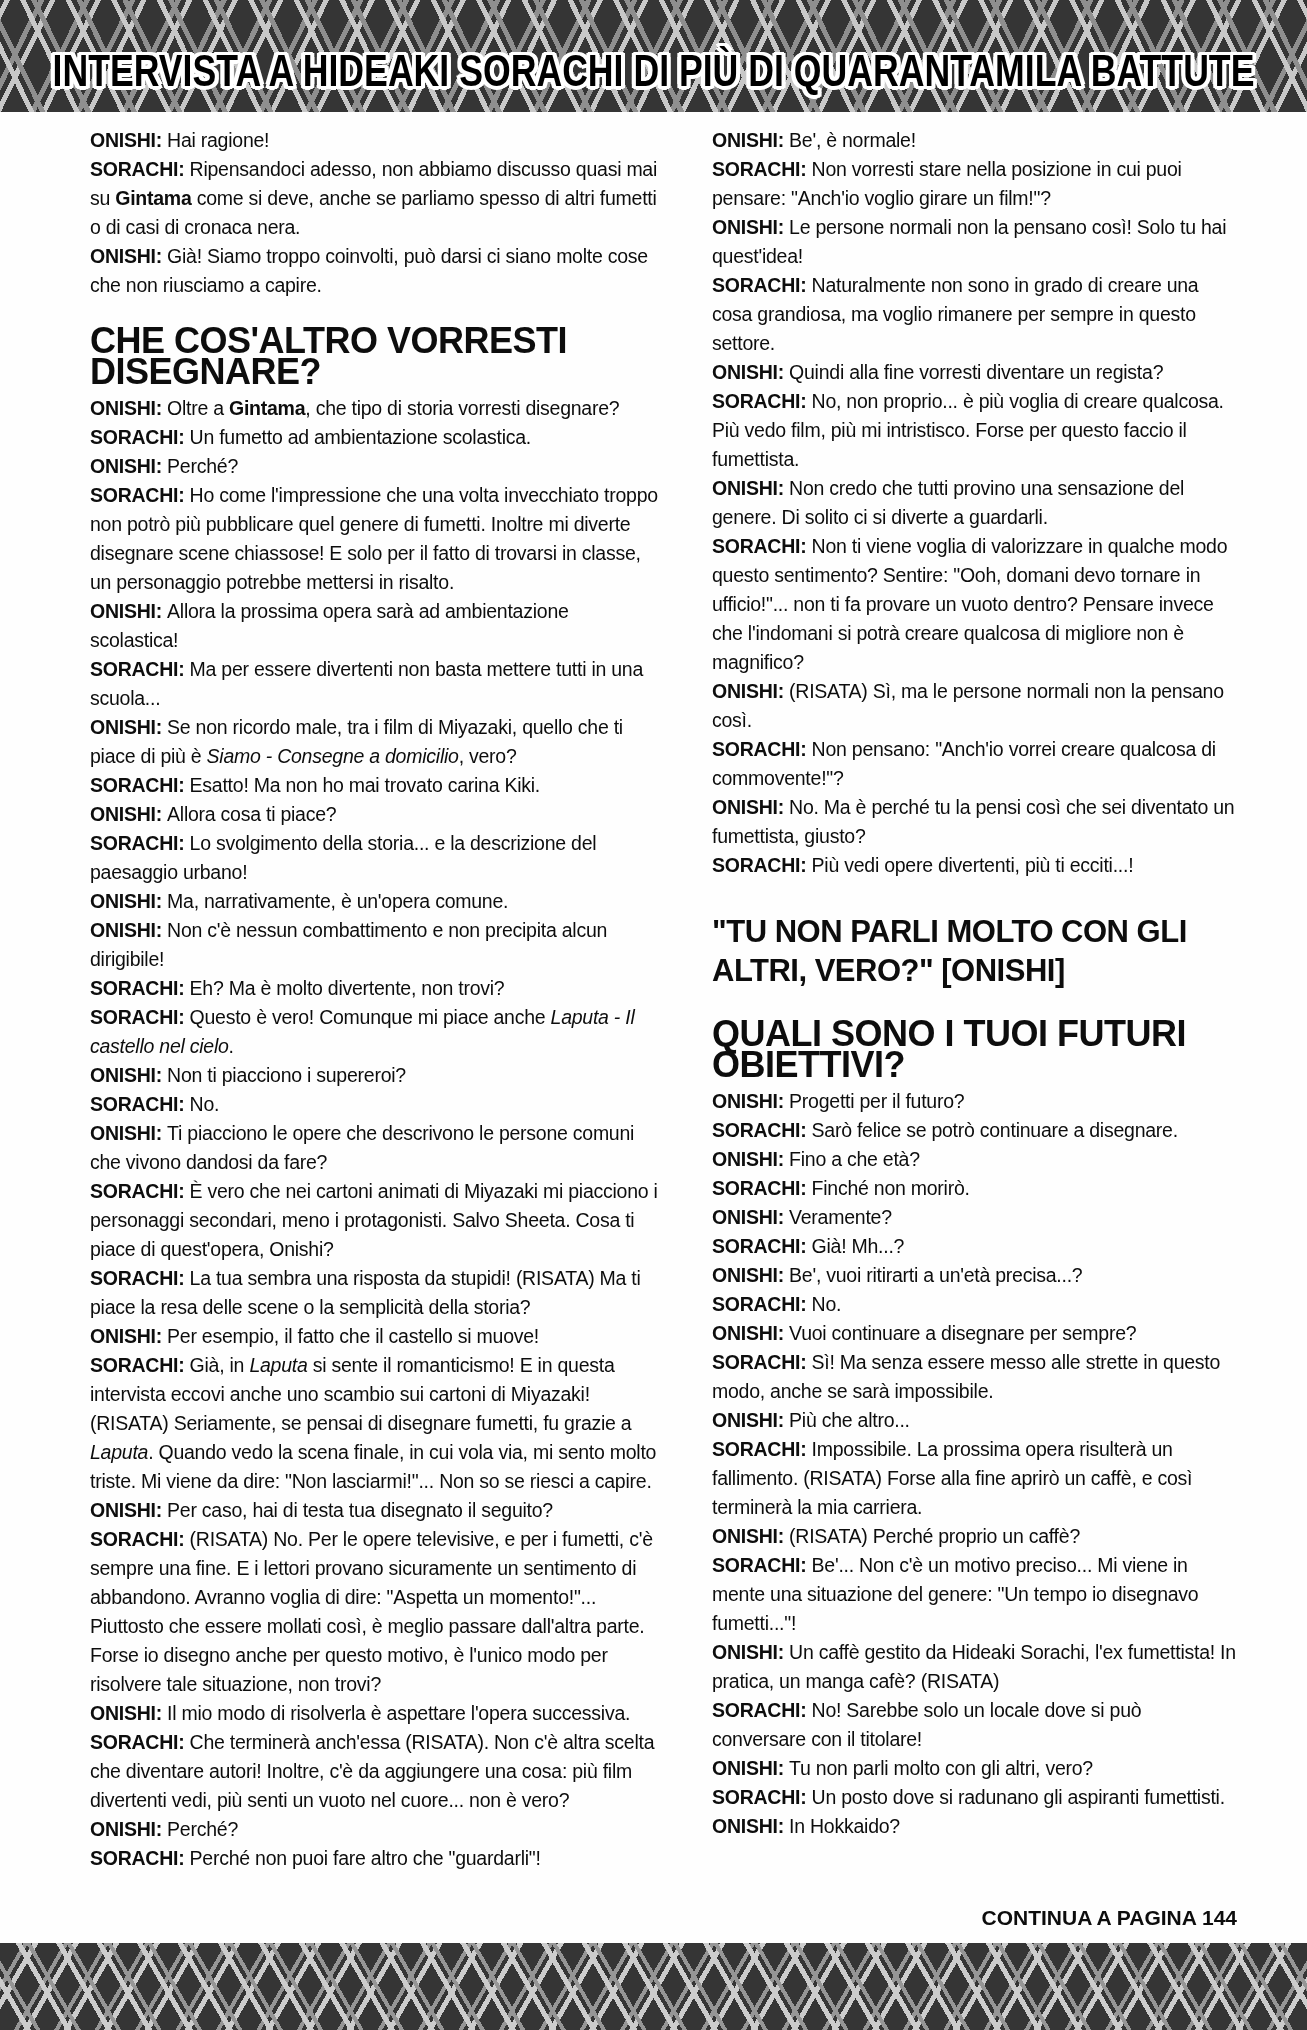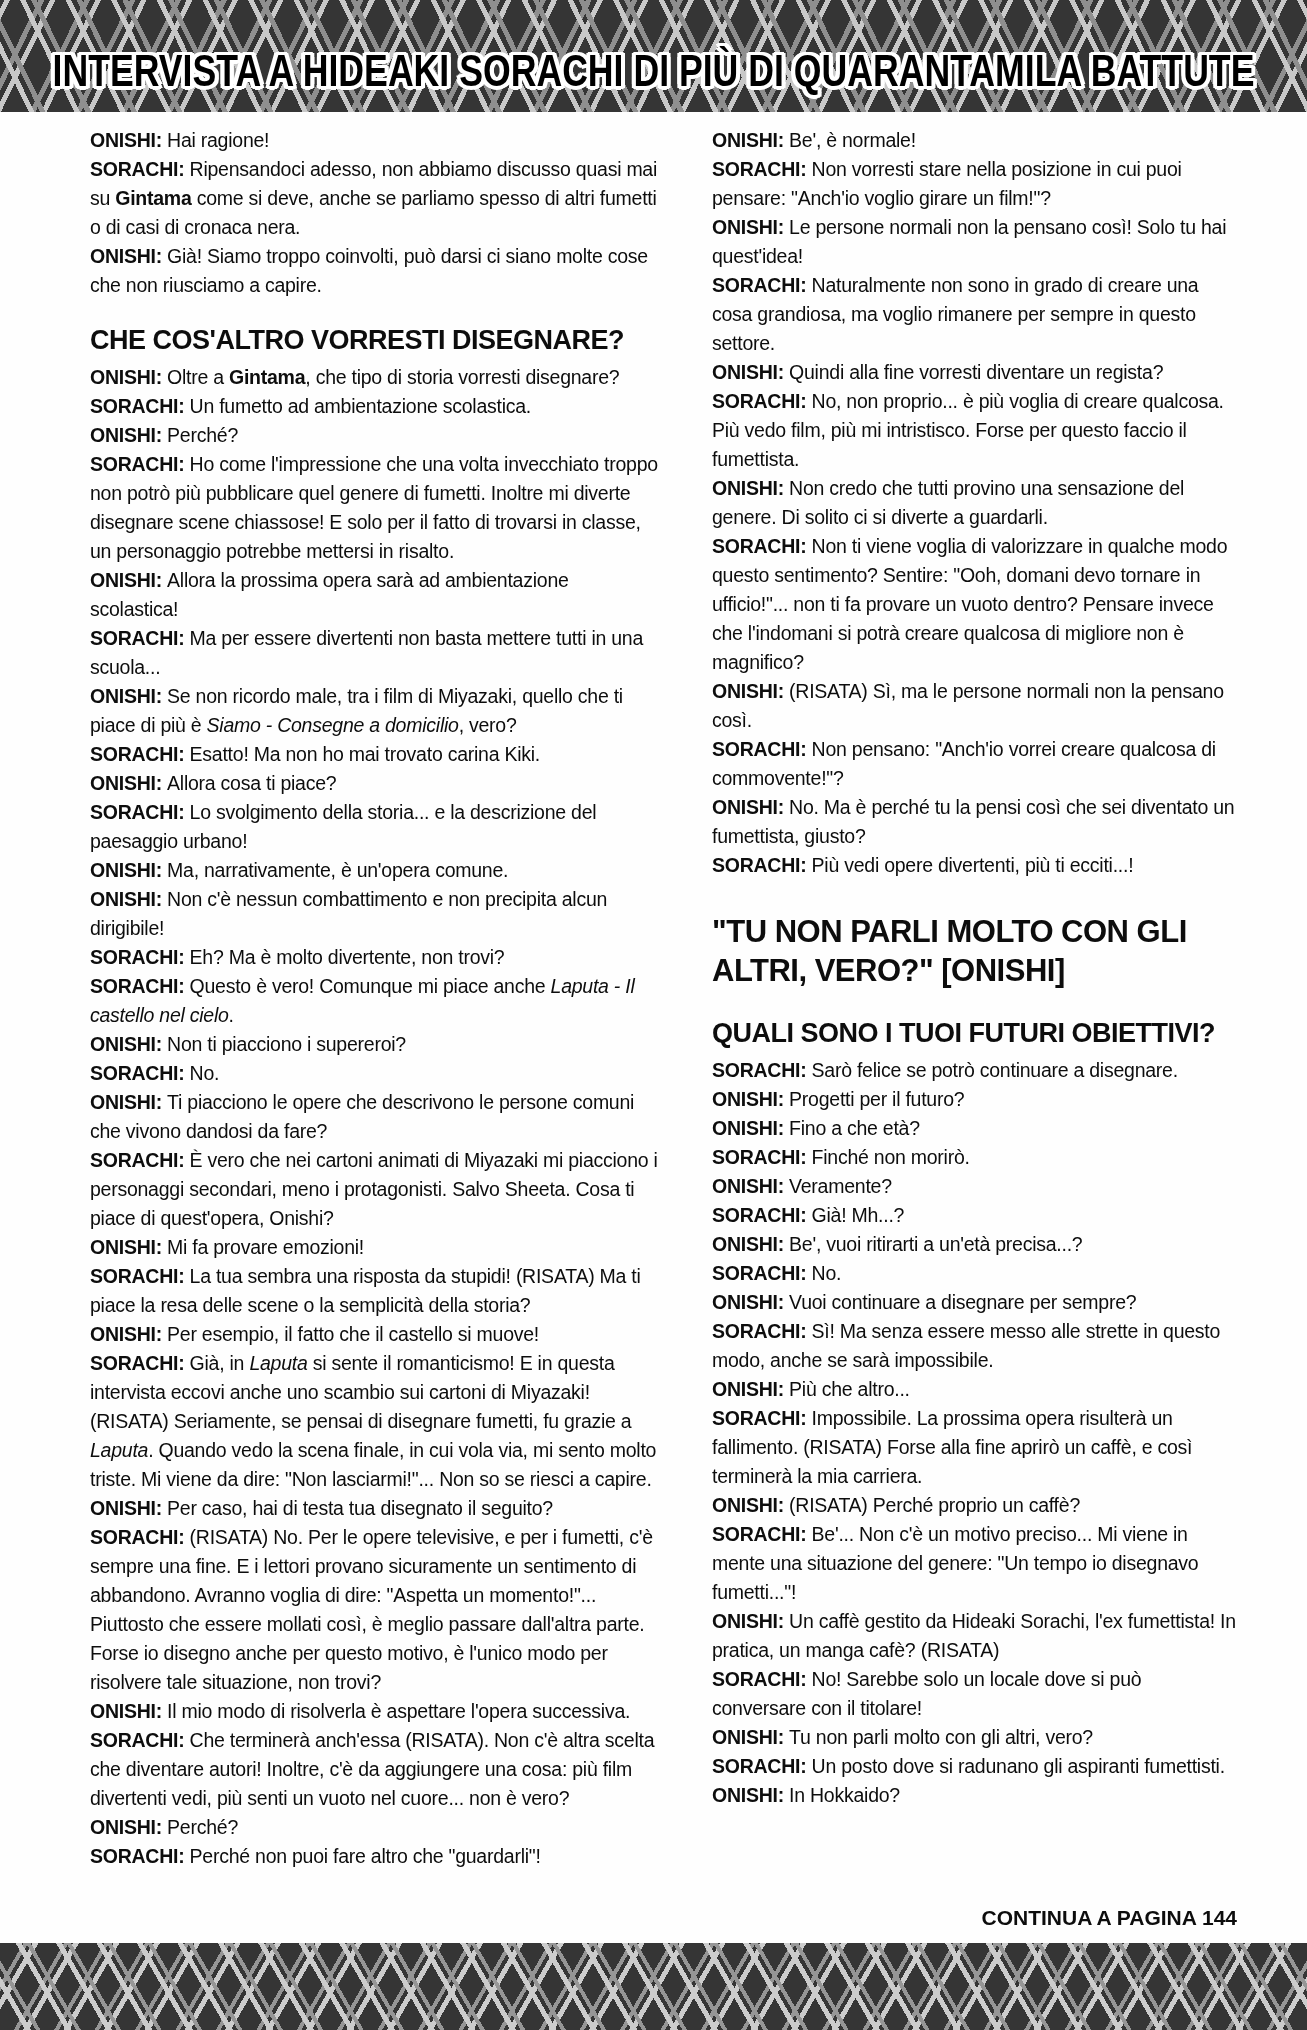--- a/index.html
+++ b/index.html
@@ -48,21 +48,21 @@
     position:absolute;top:126px;
     font-size:19.5px;line-height:29px;letter-spacing:-0.25px;
   }
   #col-left{left:90px;width:572px;}
   #col-right{left:712px;width:528px;}
   p.dialogue{margin:0;}
   .speaker{font-weight:bold;}
   .it{font-style:italic;}
   .bi{font-weight:bold;}
   h2.section-heading{
-    font-size:27px;line-height:31px;font-weight:bold;
+    font-size:36px;line-height:31px;font-weight:bold;
     letter-spacing:-0.5px;margin:25px 0 7px 0;
   }
   h2.pull-quote{
     font-size:31px;line-height:39px;font-weight:bold;
     letter-spacing:-0.5px;margin:32px 0 28px 0;
   }
   .continua{
     position:absolute;right:70px;bottom:100px;
     font-size:21px;font-weight:bold;letter-spacing:0;
   }
@@ -90,21 +90,20 @@
     <p class="dialogue"><span class="speaker">ONISHI: </span>Allora cosa ti piace?</p>
     <p class="dialogue"><span class="speaker">SORACHI: </span>Lo svolgimento della storia... e la descrizione del paesaggio urbano!</p>
     <p class="dialogue"><span class="speaker">ONISHI: </span>Ma, narrativamente, è un'opera comune.</p>
     <p class="dialogue"><span class="speaker">ONISHI: </span>Non c'è nessun combattimento e non precipita alcun dirigibile!</p>
     <p class="dialogue"><span class="speaker">SORACHI: </span>Eh? Ma è molto divertente, non trovi?</p>
     <p class="dialogue"><span class="speaker">SORACHI: </span>Questo è vero! Comunque mi piace anche <span class="it">Laputa - Il castello nel cielo</span>.</p>
     <p class="dialogue"><span class="speaker">ONISHI: </span>Non ti piacciono i supereroi?</p>
     <p class="dialogue"><span class="speaker">SORACHI: </span>No.</p>
     <p class="dialogue"><span class="speaker">ONISHI: </span>Ti piacciono le opere che descrivono le persone comuni che vivono dandosi da fare?</p>
     <p class="dialogue"><span class="speaker">SORACHI: </span>È vero che nei cartoni animati di Miyazaki mi piacciono i personaggi secondari, meno i protagonisti. Salvo Sheeta. Cosa ti piace di quest'opera, Onishi?</p>
-    <p class="dialogue"><span class="speaker">ONISHI: </span>Mi fa provare emozioni!</p>
     <p class="dialogue"><span class="speaker">SORACHI: </span>La tua sembra una risposta da stupidi! (RISATA) Ma ti piace la resa delle scene o la semplicità della storia?</p>
     <p class="dialogue"><span class="speaker">ONISHI: </span>Per esempio, il fatto che il castello si muove!</p>
     <p class="dialogue"><span class="speaker">SORACHI: </span>Già, in <span class="it">Laputa</span> si sente il romanticismo! E in questa intervista eccovi anche uno scambio sui cartoni di Miyazaki! (RISATA) Seriamente, se pensai di disegnare fumetti, fu grazie a <span class="it">Laputa</span>. Quando vedo la scena finale, in cui vola via, mi sento molto triste. Mi viene da dire: "Non lasciarmi!"... Non so se riesci a capire.</p>
     <p class="dialogue"><span class="speaker">ONISHI: </span>Per caso, hai di testa tua disegnato il seguito?</p>
     <p class="dialogue"><span class="speaker">SORACHI: </span>(RISATA) No. Per le opere televisive, e per i fumetti, c'è sempre una fine. E i lettori provano sicuramente un sentimento di abbandono. Avranno voglia di dire: "Aspetta un momento!"... Piuttosto che essere mollati così, è meglio passare dall'altra parte. Forse io disegno anche per questo motivo, è l'unico modo per risolvere tale situazione, non trovi?</p>
     <p class="dialogue"><span class="speaker">ONISHI: </span>Il mio modo di risolverla è aspettare l'opera successiva.</p>
     <p class="dialogue"><span class="speaker">SORACHI: </span>Che terminerà anch'essa (RISATA). Non c'è altra scelta che diventare autori! Inoltre, c'è da aggiungere una cosa: più film divertenti vedi, più senti un vuoto nel cuore... non è vero?</p>
     <p class="dialogue"><span class="speaker">ONISHI: </span>Perché?</p>
     <p class="dialogue"><span class="speaker">SORACHI: </span>Perché non puoi fare altro che "guardarli"!</p>
   </div>
@@ -116,22 +115,22 @@
     <p class="dialogue"><span class="speaker">ONISHI: </span>Quindi alla fine vorresti diventare un regista?</p>
     <p class="dialogue"><span class="speaker">SORACHI: </span>No, non proprio... è più voglia di creare qualcosa. Più vedo film, più mi intristisco. Forse per questo faccio il fumettista.</p>
     <p class="dialogue"><span class="speaker">ONISHI: </span>Non credo che tutti provino una sensazione del genere. Di solito ci si diverte a guardarli.</p>
     <p class="dialogue"><span class="speaker">SORACHI: </span>Non ti viene voglia di valorizzare in qualche modo questo sentimento? Sentire: "Ooh, domani devo tornare in ufficio!"... non ti fa provare un vuoto dentro? Pensare invece che l'indomani si potrà creare qualcosa di migliore non è magnifico?</p>
     <p class="dialogue"><span class="speaker">ONISHI: </span>(RISATA) Sì, ma le persone normali non la pensano così.</p>
     <p class="dialogue"><span class="speaker">SORACHI: </span>Non pensano: "Anch'io vorrei creare qualcosa di commovente!"?</p>
     <p class="dialogue"><span class="speaker">ONISHI: </span>No. Ma è perché tu la pensi così che sei diventato un fumettista, giusto?</p>
     <p class="dialogue"><span class="speaker">SORACHI: </span>Più vedi opere divertenti, più ti ecciti...!</p>
     <h2 class="pull-quote">"TU NON PARLI MOLTO CON GLI ALTRI, VERO?" [ONISHI]</h2>
     <h2 class="section-heading">QUALI SONO I TUOI FUTURI OBIETTIVI?</h2>
+    <p class="dialogue"><span class="speaker">ONISHI: </span>Progetti per il futuro?</p>
     <p class="dialogue"><span class="speaker">SORACHI: </span>Sarò felice se potrò continuare a disegnare.</p>
-    <p class="dialogue"><span class="speaker">ONISHI: </span>Progetti per il futuro?</p>
     <p class="dialogue"><span class="speaker">ONISHI: </span>Fino a che età?</p>
     <p class="dialogue"><span class="speaker">SORACHI: </span>Finché non morirò.</p>
     <p class="dialogue"><span class="speaker">ONISHI: </span>Veramente?</p>
     <p class="dialogue"><span class="speaker">SORACHI: </span>Già! Mh...?</p>
     <p class="dialogue"><span class="speaker">ONISHI: </span>Be', vuoi ritirarti a un'età precisa...?</p>
     <p class="dialogue"><span class="speaker">SORACHI: </span>No.</p>
     <p class="dialogue"><span class="speaker">ONISHI: </span>Vuoi continuare a disegnare per sempre?</p>
     <p class="dialogue"><span class="speaker">SORACHI: </span>Sì! Ma senza essere messo alle strette in questo modo, anche se sarà impossibile.</p>
     <p class="dialogue"><span class="speaker">ONISHI: </span>Più che altro...</p>
     <p class="dialogue"><span class="speaker">SORACHI: </span>Impossibile. La prossima opera risulterà un fallimento. (RISATA) Forse alla fine aprirò un caffè, e così terminerà la mia carriera.</p>

